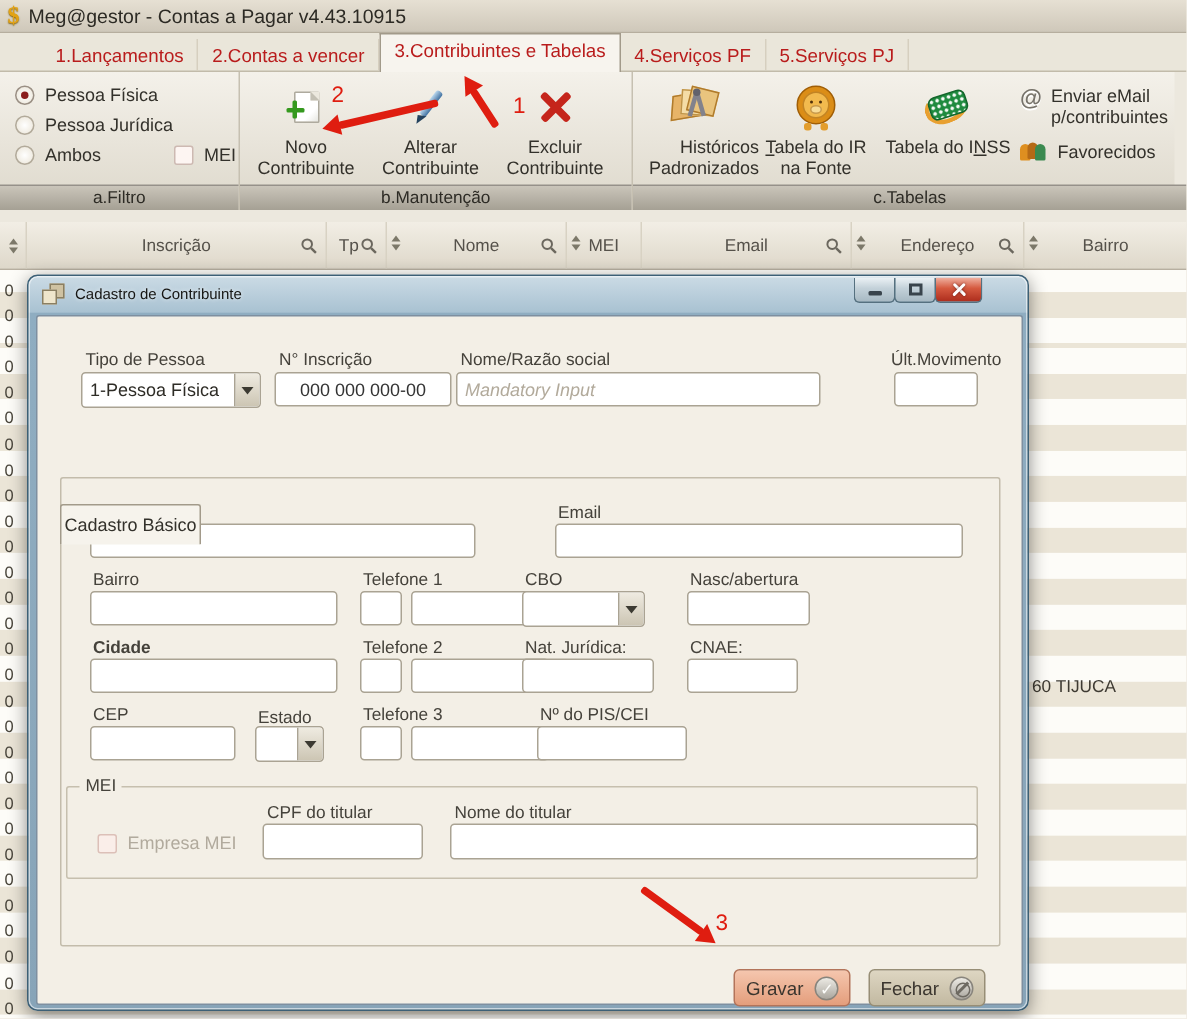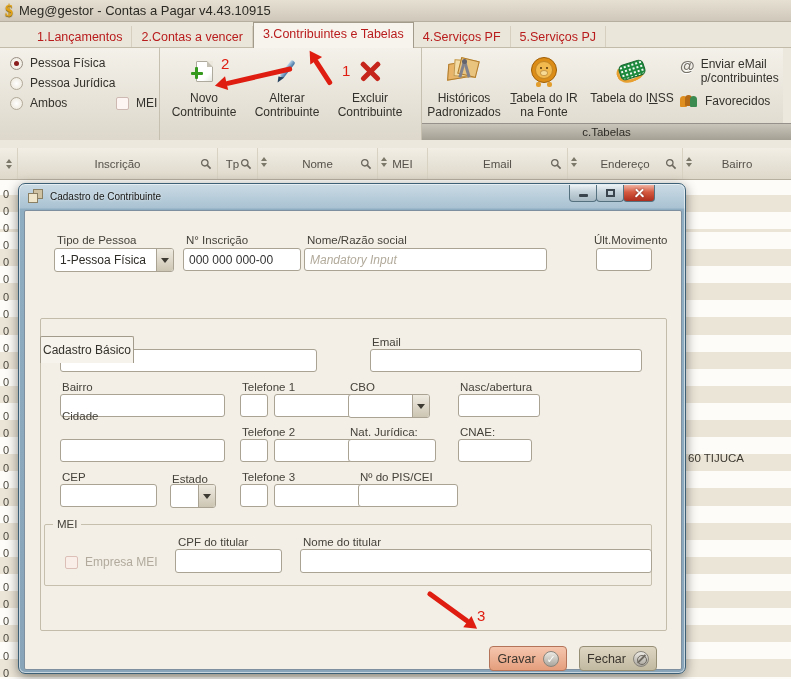--- a/index.html
+++ b/index.html
@@ -147,21 +147,21 @@
     box-shadow:0 0 2px rgba(60,0,0,.6); }
   .g-x span:first-child { transform:rotate(45deg); }
   .g-x span:last-child { transform:rotate(-45deg); }
 
   .d-content { position:absolute; left:5px; top:26px; width:658px; height:460px;
     background:#f3efe6; border:1px solid #7e8fa0; border-radius:2px; }
   .flabel { position:absolute; font-size:11.5px; color:#45423b; white-space:nowrap; }
   .tinput { position:absolute; height:23px; border:1px solid #aaa393; border-radius:3px;
     background:#fff; font-family:"Liberation Sans",sans-serif; font-size:12px; color:#333; padding:0 5px; }
   .tinput::placeholder { color:#b2aa9b; font-style:italic; }
-  .num { text-align:left; }
+  .num { text-align:center; }
   .dropdown { position:absolute; height:24px; border:1px solid #aaa393; border-radius:3px;
     background:#fff; display:flex; overflow:hidden; }
   .dd-value { flex:1; font-size:12px; color:#2e2c26; padding:4px 4px 0 5px; white-space:nowrap; }
   .dd-btn { width:17px; border-left:1px solid #aaa393; background:linear-gradient(#efebe1,#ccc5b3);
     display:flex; align-items:center; justify-content:center; }
   .dd-arrow { width:0; height:0; border-left:4px solid transparent; border-right:4px solid transparent;
     border-top:5px solid #3c3a32; }
   .dtab { position:absolute; font-size:12px; color:#33312b; text-align:center; cursor:default;margin-top:44px; }
   .dtab.active { background:#f6f3ec; border:1px solid #a29a8a; border-bottom:none; border-radius:2px 2px 0 0;
     line-height:26px; z-index:2; }
@@ -216,20 +216,21 @@
         <span>Pessoa Jurídica</span>
       </div>
       <div class="fitem" style="left:10px;top:48px;">
         <span class="radio"></span>
         <span>Ambos</span>
       </div>
       <div class="fitem" style="left:116px;top:48px;">
         <span class="cbox"></span>
         <span>MEI</span>
       </div>
+      <div class="tsec-footer">a.Filtro</div>
     </div>
 
     <div class="tsec" style="left:160px;width:262px;">
       <div class="tool-btn" style="left:2px;">
         <div class="ict">
             <span class="ic-doc">
               <span class="fold"></span>
               <span class="ph"></span>
               <span class="pv"></span>
             </span>
@@ -250,24 +251,25 @@
       <div class="tool-btn" style="left:168px;">
         <div class="ict">
             <span class="ic-x">
               <span></span>
               <span></span>
             </span>
           </div>
         <div class="lbl"><span>Excluir</span><br>
           <span>Contribuinte</span></div>
       </div>
+      <div class="tsec-footer">b.Manutenção</div>
     </div>
 
     <div class="tsec" style="left:422px;width:369px;border-right:none;">
-      <div class="tool-btn" style="left:0;">
+      <div class="tool-btn" style="left:0;text-align:right;">
         <div class="ict">
             <span class="ic-hist">
           <span class="s1"></span>
               <span class="s2"></span>
               <span class="s3"></span>
               <span class="c1"></span>
               <span class="c2"></span>
               <span class="pv"></span>
             </span>
           </div>
@@ -473,21 +475,21 @@
       <div class="flabel" style="left:325px;top:170px;">CBO</div>
       <div class="dropdown" style="left:323px;top:183px;width:82px;">
         <span class="dd-value"></span>
         <span class="dd-btn">
             <span class="dd-arrow"></span>
           </span>
       </div>
       <div class="flabel" style="left:435px;top:170px;">Nasc/abertura</div>
       <input class="tinput" style="left: 433px; top: 183px; width: 82px;" value="">
 
-      <div class="flabel" style="left:37px;top:199px;">Cidade</div>
+      <div class="flabel" style="left:37px;top:215px;font-weight:bold;">Cidade</div>
       <input class="tinput" style="left: 35px; top: 228px; width: 165px;" value="">
       <div class="flabel" style="left:217px;top:215px;">Telefone 2</div>
       <input class="tinput" style="left: 215px; top: 228px; width: 28px; padding: 0px 3px;" value="">
       <input class="tinput" style="left: 249px; top: 228px; width: 92px;" value="">
       <div class="flabel" style="left:325px;top:215px;">Nat. Jurídica:</div>
       <input class="tinput" style="left: 323px; top: 228px; width: 88px;" value="">
       <div class="flabel" style="left:435px;top:215px;">CNAE:</div>
       <input class="tinput" style="left: 433px; top: 228px; width: 74px;" value="">
 
       <div class="flabel" style="left:37px;top:260px;">CEP</div>

